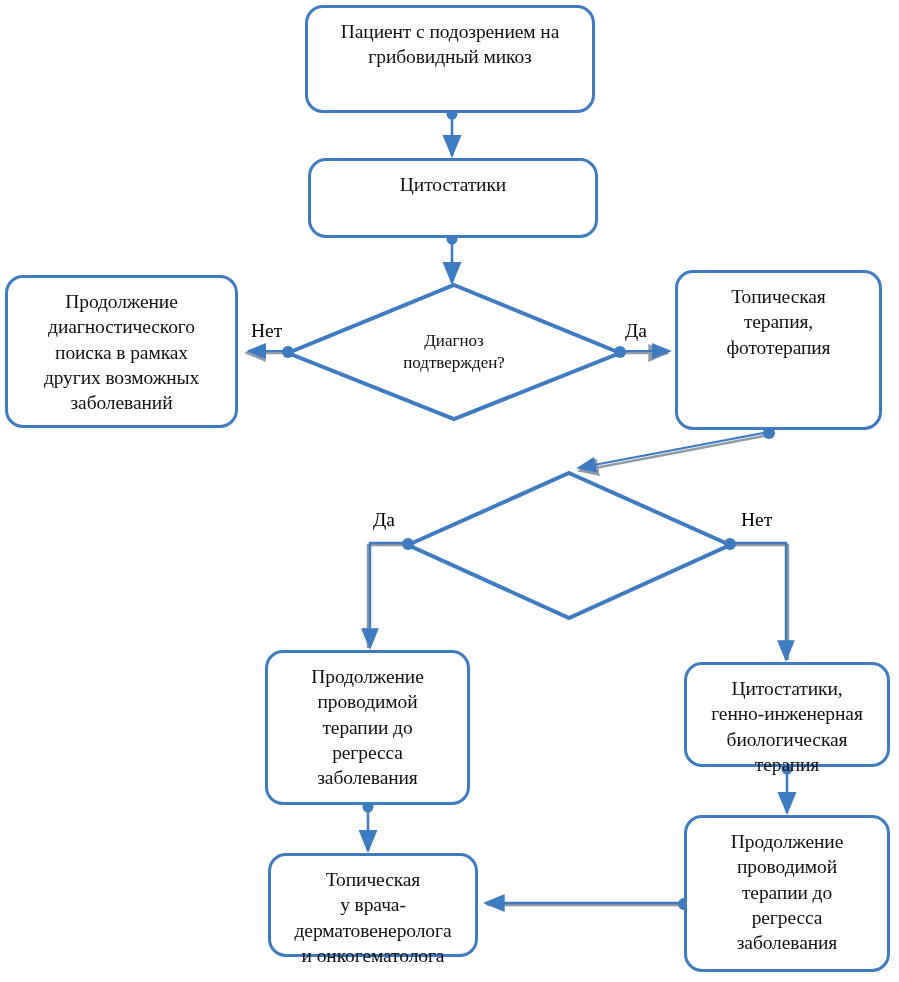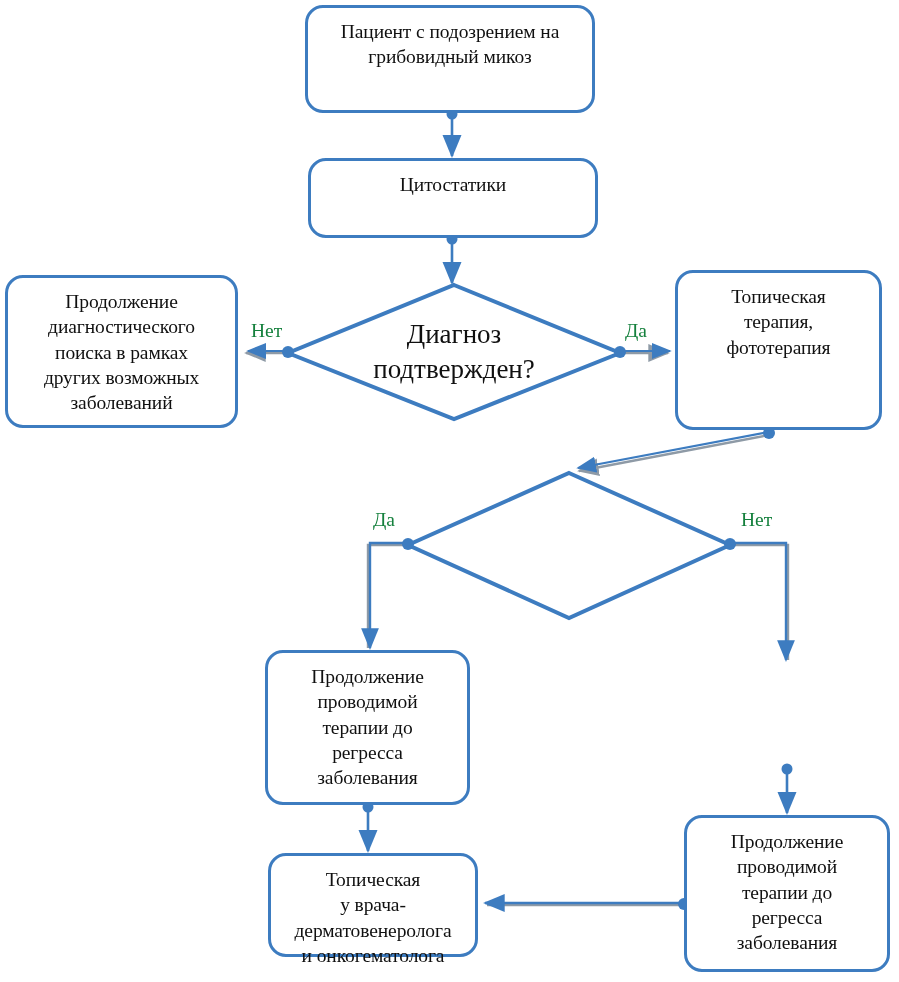--- a/index.html
+++ b/index.html
@@ -50,27 +50,27 @@
   .node.process .label { padding-top: 11px; }
 
   .node.decision {
     background: transparent;
     border: none;
   }
   .node.decision .label {
     position: relative;
     z-index: 2;
     color: #101010;
-    font-size: 27px;
+    font-size: 17px;
     line-height: 1.30;
     white-space: pre-line;
   }
   .edge-label {
     position: absolute;
-    color: #15803d;
+    color: #000000;
     font-size: 19.5px;
     line-height: 1.1;
     white-space: nowrap;
     background: transparent;
   }
 </style>
 </head>
 <body>
 
 <div id="flowchart-canvas">
@@ -176,20 +176,26 @@
 
 
   <div class="node process" style="left:265px; top:650px; width:205px; height:155px;">
     <div class="label">Продолжение
 проводимой
 терапии до
 регресса
 заболевания</div>
   </div>
 
+  <div class="node process" style="left:684px; top:662px; width:206px; height:105px;">
+    <div class="label">Цитостатики,
+генно-инженерная
+биологическая
+терапия</div>
+  </div>
 
   <div class="node process" style="left:684px; top:815px; width:206px; height:157px;">
     <div class="label">Продолжение
 проводимой
 терапии до
 регресса
 заболевания</div>
   </div>
 
   <div class="node process" style="left:268px; top:853px; width:210px; height:104px;">

